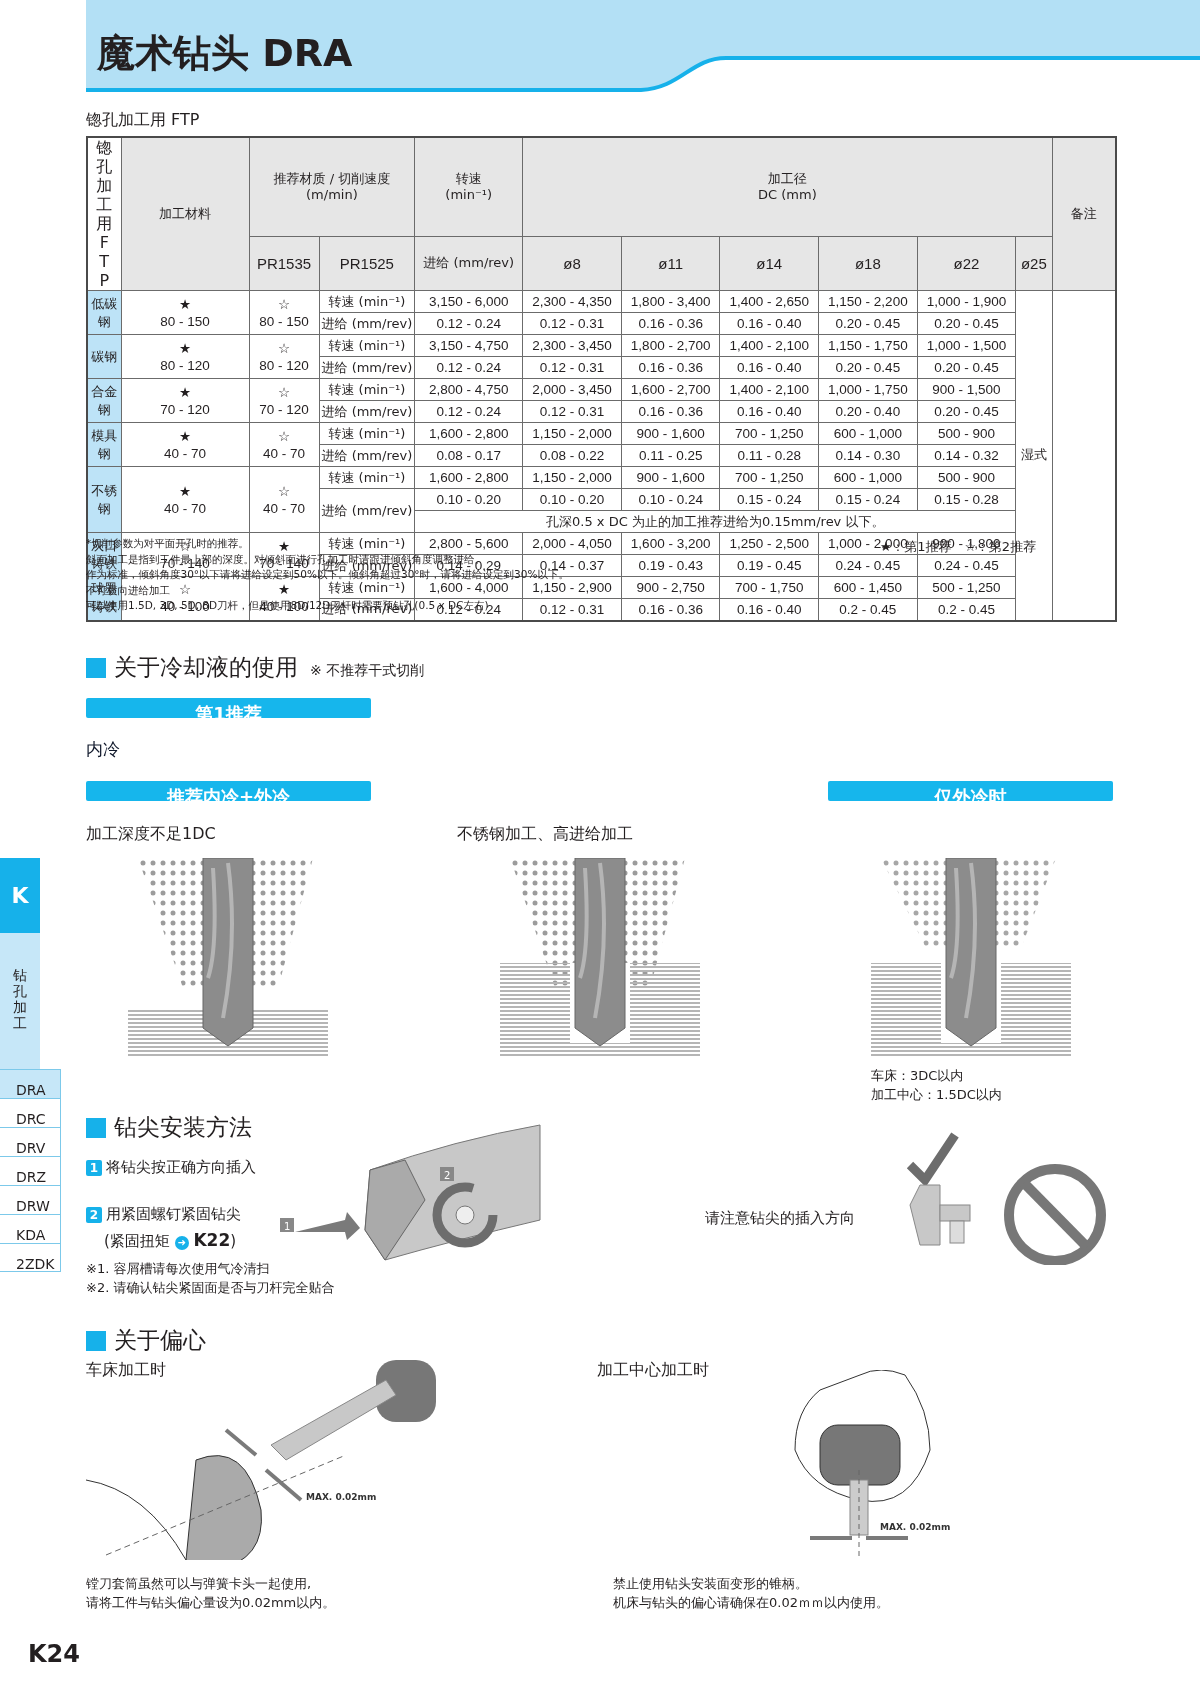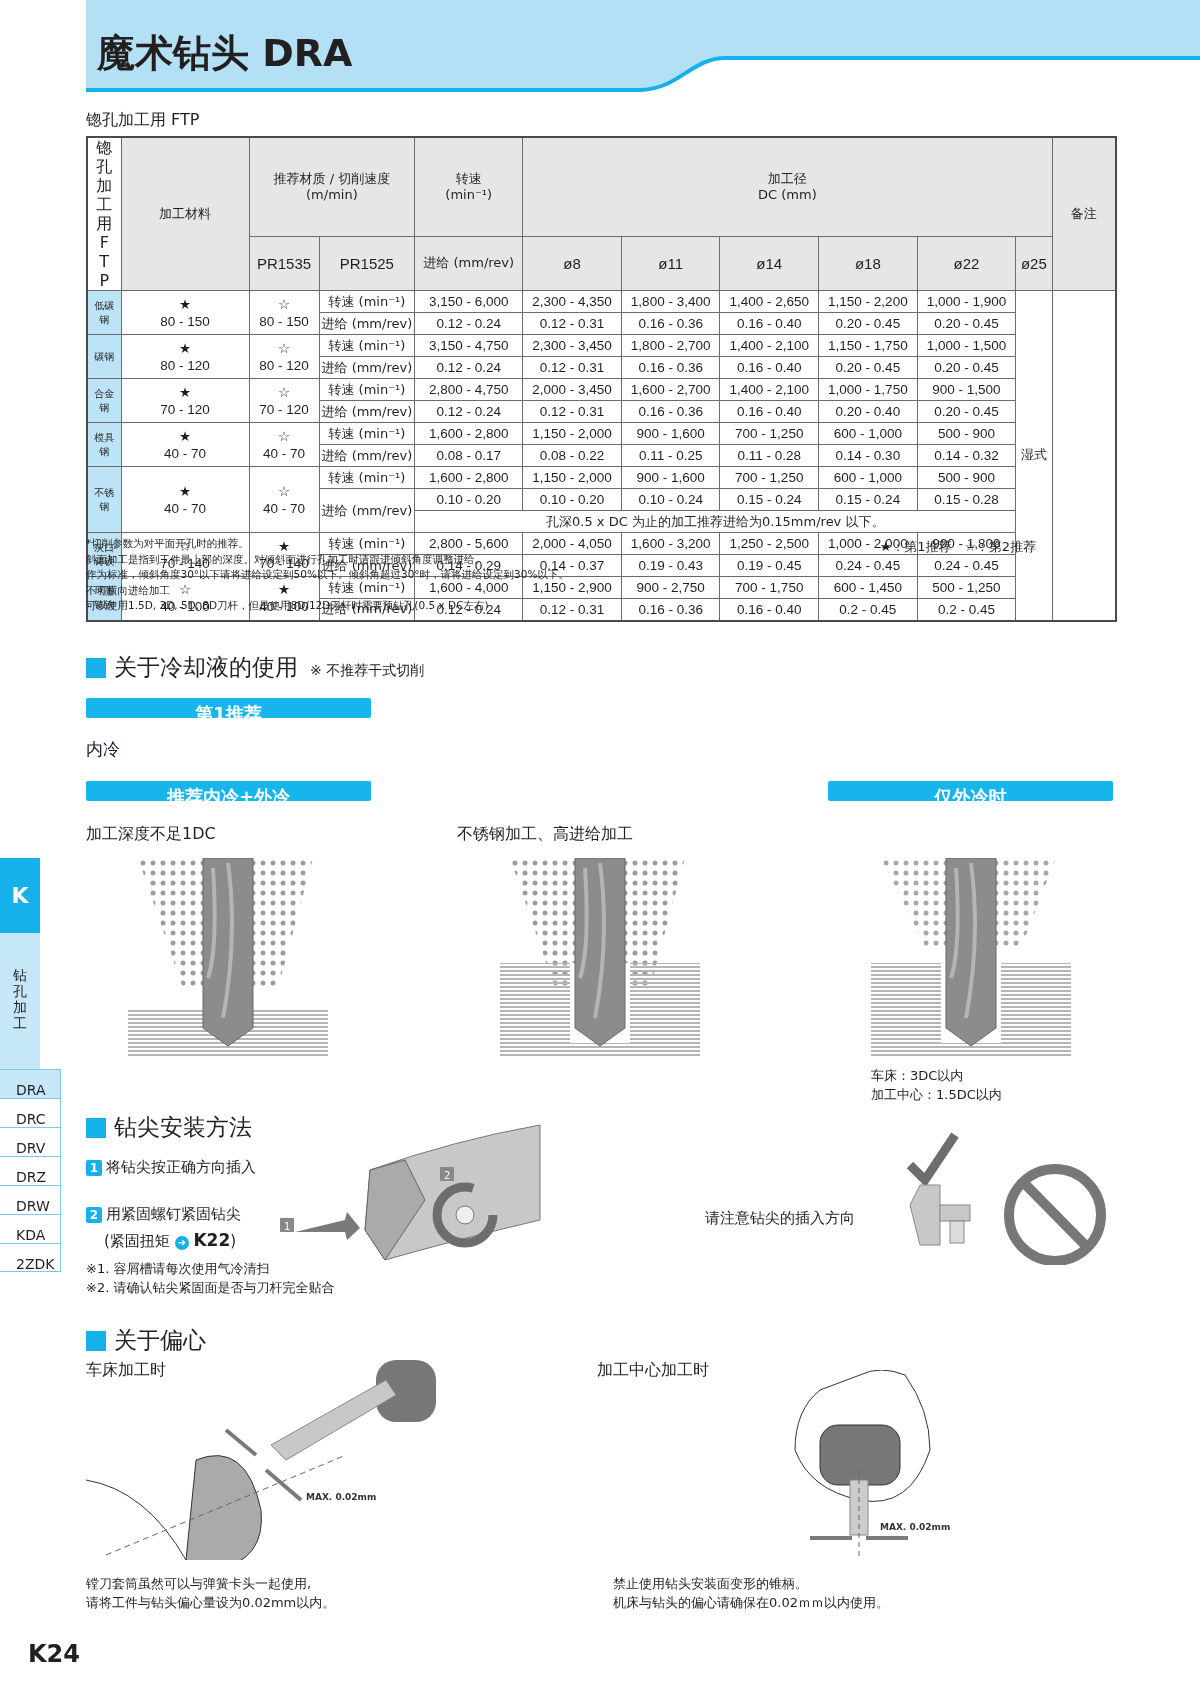--- a/index.html
+++ b/index.html
@@ -9,21 +9,21 @@
   
   .header-band { left: 86px; top: 0; width: 1114px; height: 93px; }
   .page-title { left: 97px; top: 28px; font-size: 38px; font-weight: bold; letter-spacing: 0px; color: #231f20; }
   .section-sub { left: 86px; top: 110px; font-size: 16px; }
   
   table.spec { position: absolute; left: 86px; top: 136px; width: 1031px; border-collapse: collapse;
                font-family: "Liberation Sans", "DejaVu Sans", sans-serif; font-size: 13.5px; }
   table.spec td, table.spec th { border: 1px solid #6b6b6b; text-align: center; vertical-align: middle; padding: 0 2px; height: 22px; font-weight: normal; }
   table.spec { border: 2px solid #4a4a4a; }
   .hdr { background: #e6e6e6; }
-  .mat { background: #bde3f7; font-family: "DejaVu Sans", sans-serif; font-size: 10px; }
+  .mat { background: #bde3f7; font-family: "DejaVu Sans", sans-serif; font-size: 13px; }
   .side { width: 34px; font-family: "DejaVu Sans", sans-serif; font-size: 16px; line-height: 19px; background: #fff; }
   .bold { font-weight: bold; font-size: 15px; }
   .labelcell { font-size: 13px; font-family: "DejaVu Sans", sans-serif; white-space: nowrap; }
   .note-cell { font-family: Liberation Mono, monospace; font-size: 13px; margin-left: 23px; }
   .legend { left: 880px; top: 538px; font-size: 13px; }
   .footnotes { left: 86px; top: 536px; font-size: 10.5px; line-height: 15.5px; }
   
   .sec-head { font-size: 23px; display: flex; align-items: center; gap: 8px; }
   .sec-sq { width: 20px; height: 20px; background: #16b1ea; display: inline-block; }
   .sec-note { font-size: 14px; margin-left: 4px; margin-top: 6px; }

